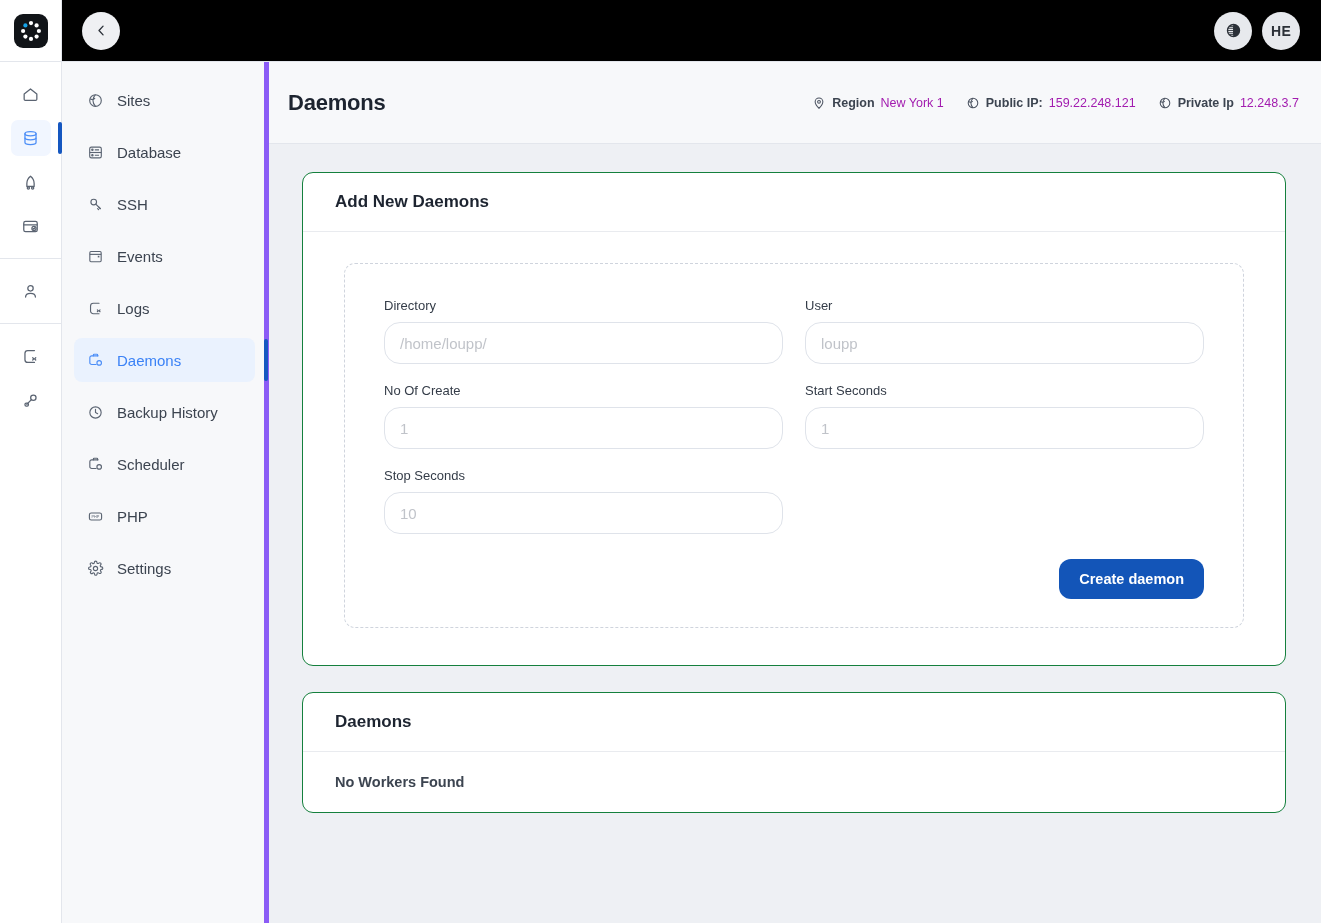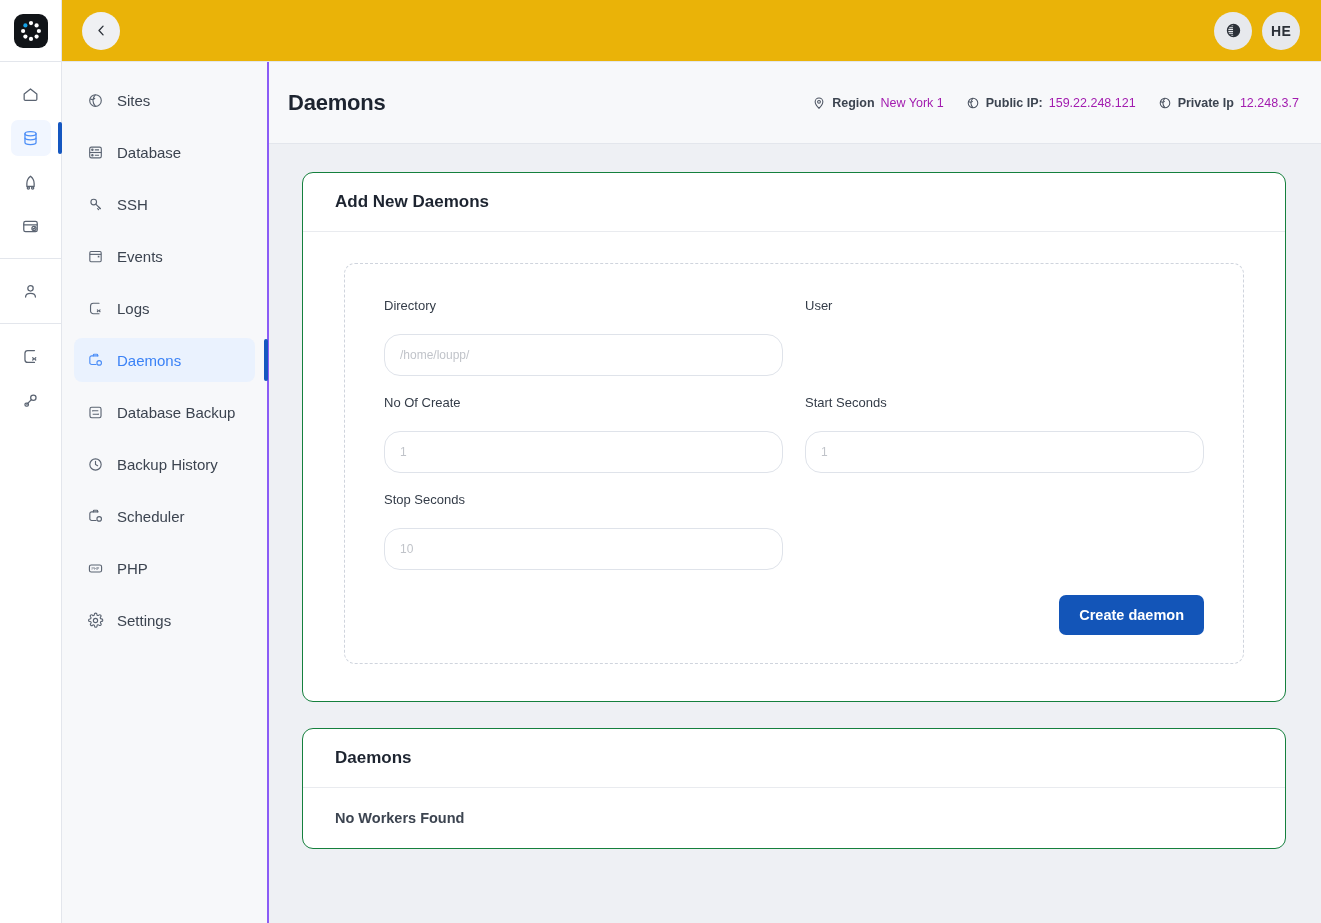--- a/index.html
+++ b/index.html
@@ -41,21 +41,21 @@
   .rail-item.active::after {
     content: ""; position: absolute; right: -11px; top: 2px;
     width: 4px; height: 32px; border-radius: 2px; background: #1557c0;
   }
 
   
   .right { flex: 1; display: flex; flex-direction: column; height: 923px; min-width: 0; }
 
   .topbar {
     height: 62px; flex: 0 0 62px;
-    background: #eab308;
+    background: #000000;
     border-bottom: 1px solid #e3e6ec;
     display: flex; align-items: center; justify-content: space-between;
     padding: 0 21px 0 20px;
   }
   .back-btn {
     width: 38px; height: 38px; border-radius: 50%;
     background: #eff0f3; border: none;
     display: flex; align-items: center; justify-content: center;
     color: #2b3038; cursor: pointer;
   }
@@ -73,21 +73,21 @@
     font-size: 14px; font-weight: 600; color: #2b3038; cursor: pointer;
     letter-spacing: .3px;
   }
 
   
   .body { flex: 1; display: flex; min-height: 0; }
 
   .subnav {
     width: 207px; flex: 0 0 207px;
     background: #f7f8fa;
-    border-right: 2px solid #8b5cf6;
+    border-right: 5px solid #8b5cf6;
     padding-top: 16px;
   }
   .nav-item {
     position: relative;
     display: flex; align-items: center; gap: 13px;
     height: 44px; margin: 0 0 8px 12px;
     padding: 0 12px; border-radius: 8px;
     font-size: 15px; color: #3c4450; cursor: pointer;
     white-space: nowrap;
   }
@@ -135,28 +135,28 @@
   }
   .grid {
     display: grid; grid-template-columns: 1fr 1fr;
     column-gap: 22px; row-gap: 19px;
   }
   .field { display: flex; flex-direction: column; }
   .field-label { font-size: 13px; color: #343c48; margin-bottom: 9px; }
   .field-input {
     height: 42px; border: 1px solid #dfe3ea; border-radius: 16px;
     background: #ffffff; padding: 0 15px;
-    font-family: "Liberation Sans", sans-serif; font-size: 12px;
-    color: #5c646f; outline: none; width: 100%; margin-top: 12px;
+    font-family: "Liberation Sans", sans-serif; font-size: 15px;
+    color: #5c646f; outline: none; width: 100%;
   }
   .field-input::placeholder { color: #81889480; }
   .form-actions { display: flex; justify-content: flex-end; margin-top: 25px; }
   .btn-primary {
     background: #1355b8; color: #ffffff; border: none;
-    border-radius: 7px; height: 40px; padding: 0 20px;
+    border-radius: 12px; height: 40px; padding: 0 20px;
     font-family: "Liberation Sans", sans-serif;
     font-size: 14.5px; font-weight: 700; cursor: pointer;
   }
 </style>
 </head>
 <body>
 
 <div class="app">
 
   <div class="rail">
@@ -322,31 +322,20 @@
           <span class="nav-ico">
             <svg width="17" height="17" viewBox="0 0 24 24" fill="none" stroke="currentColor" stroke-width="1.6" stroke-linecap="round">
                 <path d="M15.6 5.4H6.6A2.6 2.6 0 0 0 4 8v7a2.6 2.6 0 0 0 2.6 2.6h6.2"></path>
                 <path d="M9 5.4V4.2a1 1 0 0 1 1-1h4a1 1 0 0 1 1 1v1.2"></path>
                 <circle cx="17.2" cy="15.4" r="3.2"></circle>
               </svg>
           </span>
           <span>Daemons</span>
         </div>
 
-        <div class="nav-item">
-          <span class="nav-ico">
-            <svg width="17" height="17" viewBox="0 0 24 24" fill="none" stroke="currentColor" stroke-width="1.6">
-                <rect x="4.2" y="4.6" width="15.6" height="14.8" rx="2.4"></rect>
-                <path d="M8 9.6h8M8 14.4h8"></path>
-                <circle cx="8" cy="9.6" r=".9" fill="currentColor" stroke="none"></circle>
-                <circle cx="16" cy="14.4" r=".9" fill="currentColor" stroke="none"></circle>
-              </svg>
-          </span>
-          <span>Database Backup</span>
-        </div>
 
         <div class="nav-item">
           <span class="nav-ico">
             <svg width="17" height="17" viewBox="0 0 24 24" fill="none" stroke="currentColor" stroke-width="1.6" stroke-linecap="round">
                 <circle cx="12" cy="12" r="8"></circle>
                 <path d="M12 7.4V12l3 1.8"></path>
               </svg>
           </span>
           <span>Backup History</span>
         </div>
@@ -435,20 +424,21 @@
                 <div class="grid">
 
                   <div class="field">
                     <label class="field-label">Directory</label>
                     <input class="field-input" type="text" placeholder="/home/loupp/" style="">
                   </div>
 
 
                   <div class="field">
                     <label class="field-label">User</label>
+                    <input class="field-input" type="text" placeholder="loupp" style="">
                   </div>
 
                   <div class="field">
                     <label class="field-label">No Of Create</label>
                     <input class="field-input" type="text" placeholder="1" style="">
                   </div>
 
                   <div class="field">
                     <label class="field-label">Start Seconds</label>
                     <input class="field-input" type="text" placeholder="1" style="">

